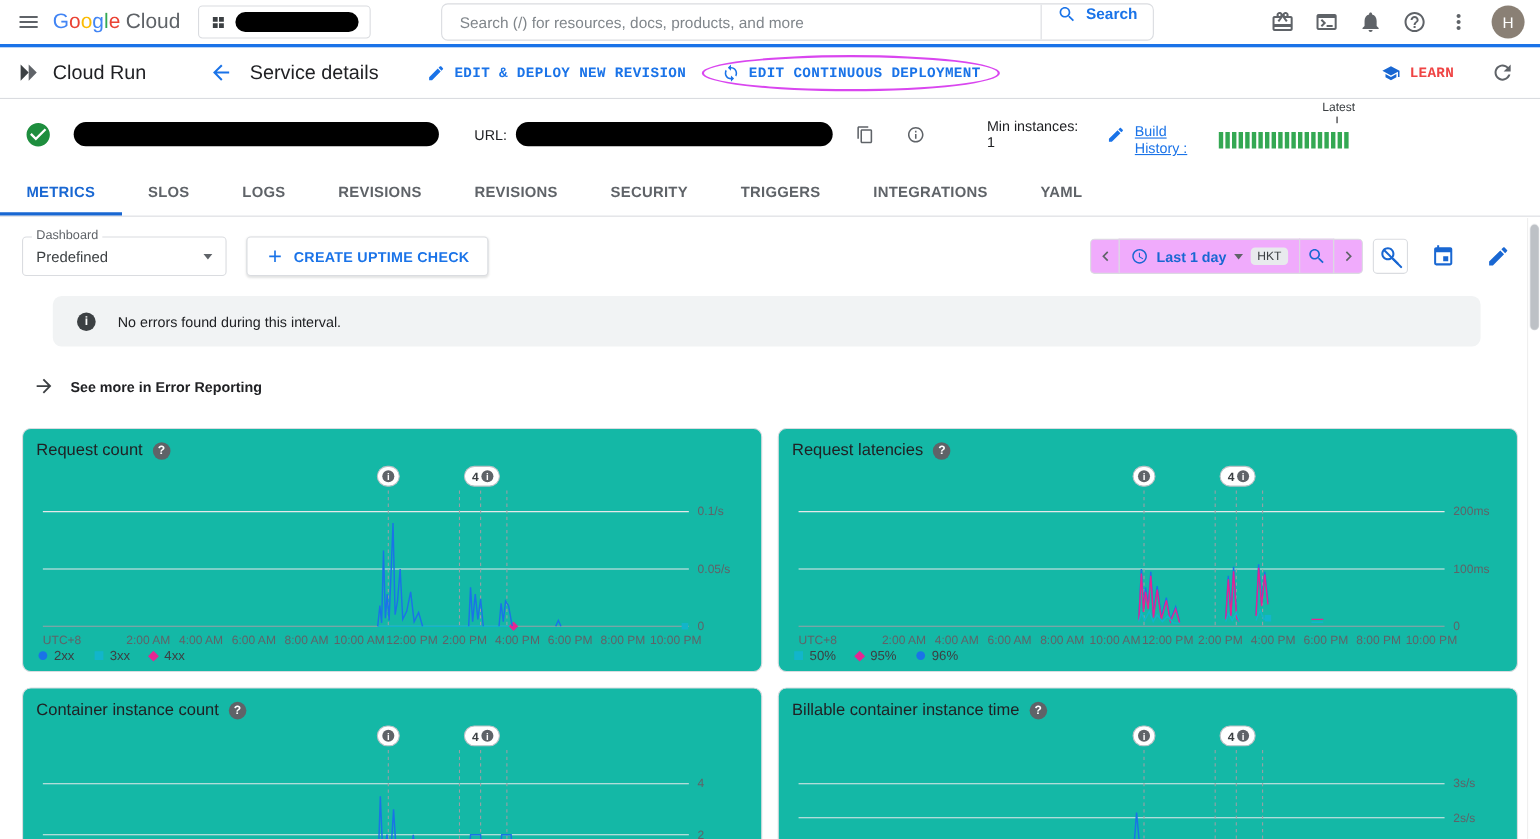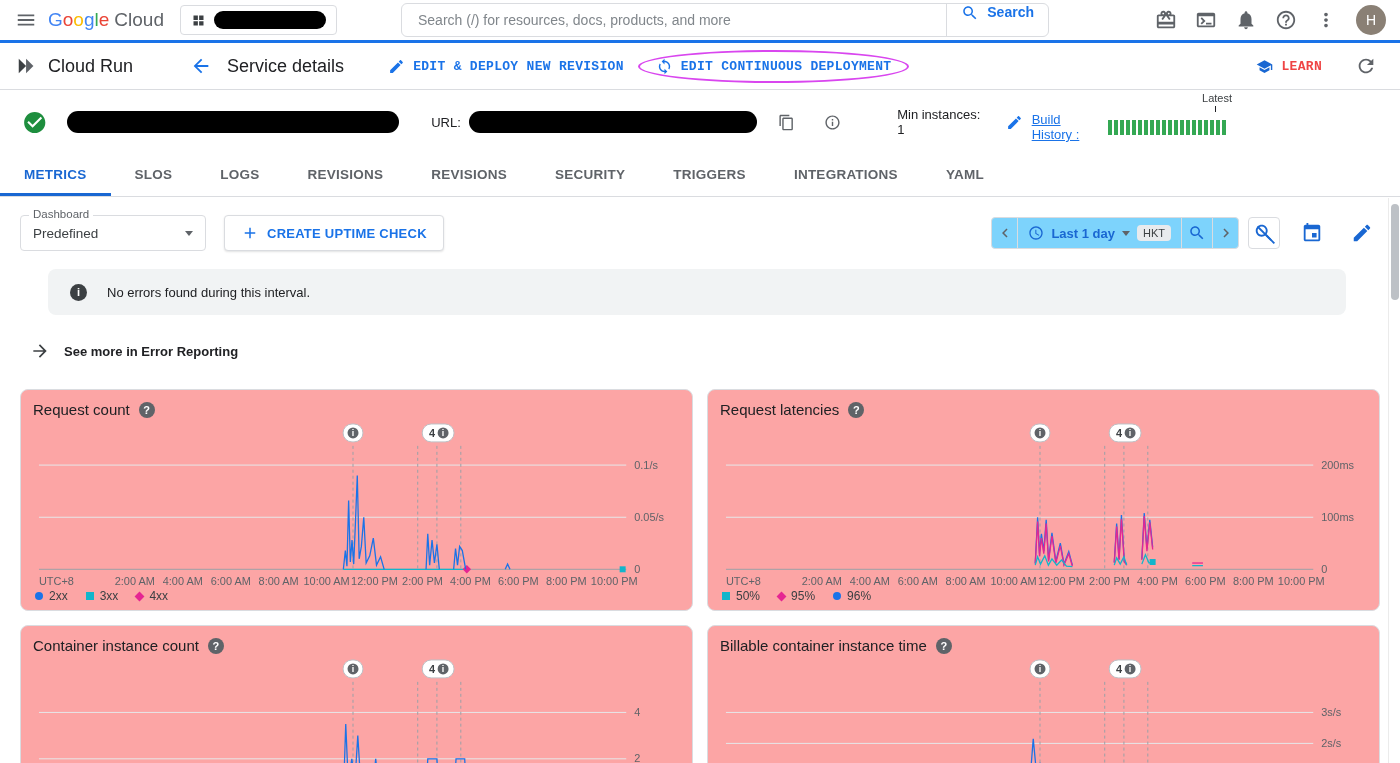--- a/index.html
+++ b/index.html
@@ -64,21 +64,21 @@
 
   
   .toolbar { display:flex; align-items:center; margin:18px 20px 0 20px; }
   .dash-select { position:relative; border:1px solid #dadce0; border-radius:4px; height:36px; width:186px; display:flex; align-items:center; padding:0 12px; cursor:pointer; }
   .dash-label { position:absolute; top:-8px; left:8px; background:#fff; padding:0 4px; font-size:11.5px; color:#5f6368; }
   .dash-value { font-size:13.5px; color:#3c4043; }
   .caret { width:0; height:0; border-left:4.5px solid transparent; border-right:4.5px solid transparent; border-top:5px solid #5f6368; margin-left:auto; }
   .uptime-btn { margin-left:18px; height:36px; border:1px solid #dadce0; border-radius:4px; background:#fff; color:#1a73e8; font-size:13px; font-weight:bold; letter-spacing:.25px; display:flex; align-items:center; gap:8px; padding:0 16px; box-shadow:0 1px 2px rgba(60,64,67,.15); }
   .uptime-btn .ic { width:18px; height:18px; fill:#1a73e8; }
   .time-controls { margin-left:auto; display:flex; align-items:center; }
-  .seg { display:flex; align-items:center; justify-content:center; height:32px; border:1px solid #dadce0; background:#7dd3fc; cursor:pointer; }
+  .seg { display:flex; align-items:center; justify-content:center; height:32px; border:1px solid #dadce0; background:#f0abfc; cursor:pointer; }
   .seg + .seg { margin-left:-1px; }
   .seg.first { border-radius:4px 0 0 4px; }
   .seg.last { border-radius:0 4px 4px 0; }
   .seg .ic { width:18px; height:18px; }
   .seg.chev { width:27px; }
   .time-seg { padding:0 10px; gap:7px; font-size:13px; color:#1967d2; font-weight:bold; }
   .time-seg .ic { width:16px; height:16px; fill:#1967d2; }
   .tz-badge { background:#e8eaed; border-radius:4px; padding:2px 6px; font-size:11px; color:#3c4043; font-weight:normal; }
   .blue-ic { fill:#1967d2 !important; }
   .lone-icon { margin-left:14px; }
@@ -86,21 +86,21 @@
 
   
   .banner { margin:18px 54px 0 48px; background:#f1f3f4; border-radius:8px; height:46px; display:flex; align-items:center; padding:0 22px; gap:20px; }
   .banner-icon { width:17px; height:17px; border-radius:50%; background:#3c4043; color:#fff; font-size:11px; font-weight:bold; display:flex; align-items:center; justify-content:center; flex:none; }
   .banner-text { font-size:13px; color:#202124; }
   .error-link { margin:26px 0 0 30px; display:flex; align-items:center; gap:14px; font-size:13px; font-weight:bold; color:#202124; cursor:pointer; width:max-content; }
   .error-link .ic { width:20px; height:20px; fill:#3c4043; }
 
   
   .charts { display:grid; grid-template-columns:1fr 1fr; gap:14px; margin:28px 20px 0 20px; }
-  .chart-card { border:1px solid #dadce0; border-radius:8px; background:#fca5a5; padding:11px 12px 6px 12px; height:222px; overflow:hidden; }
+  .chart-card { border:1px solid #dadce0; border-radius:8px; background:#14b8a6; padding:11px 12px 6px 12px; height:222px; overflow:hidden; }
   .chart-title-row { display:flex; align-items:center; gap:9px; font-size:15px; color:#202124; }
   .help-icon { width:16px; height:16px; border-radius:50%; background:#5f6368; color:#fff; font-size:11px; font-weight:bold; display:flex; align-items:center; justify-content:center; cursor:pointer; }
   svg.plot { width:100%; display:block; margin-top:2px; }
   svg.plot text { font-family:"Liberation Sans", sans-serif; }
   .axis-label { font-size:11px; fill:#5f6368; }
   .chip-count { font-size:11px; fill:#3c4043; font-weight:bold; }
   .chip-i { font-size:9px; fill:#ffffff; font-weight:bold; }
   .legend { display:flex; gap:18px; margin-top:-2px; padding-left:2px; font-size:12px; color:#3c4043; align-items:center; }
   .legend-item { display:flex; align-items:center; cursor:pointer; }
   .swatch { width:8px; height:8px; display:inline-block; margin-right:6px; }

